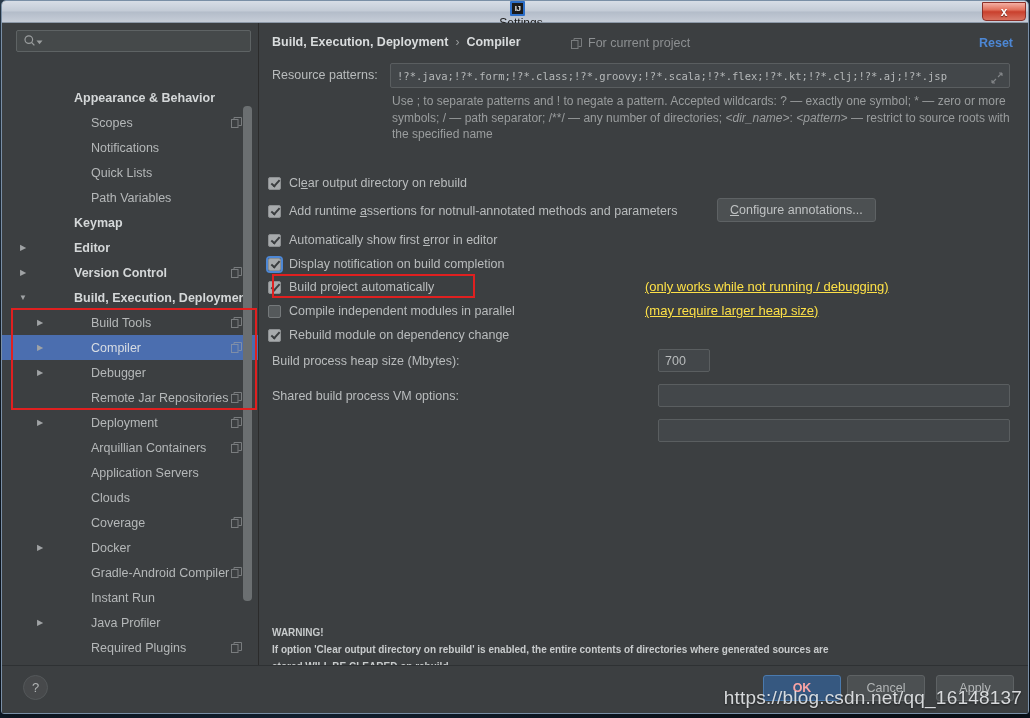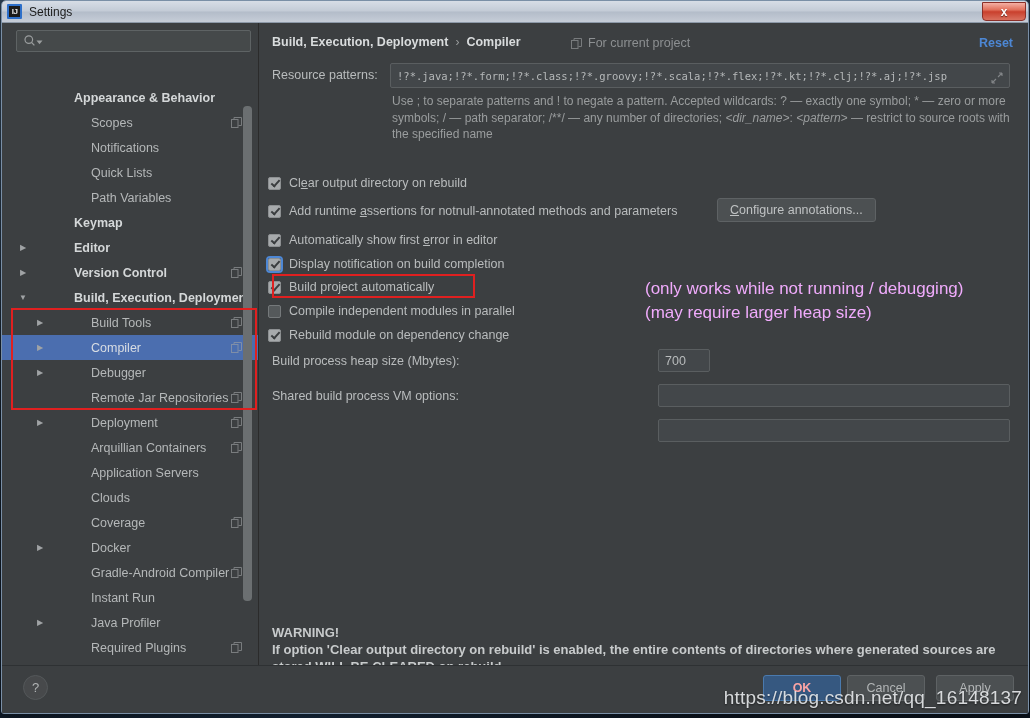--- a/index.html
+++ b/index.html
@@ -44,20 +44,21 @@
   
   #titlebar {
     position: relative;
     height: 22px;
     background: linear-gradient(180deg, #d7dde6 0%, #c3cbd6 48%, #b3bcc9 52%, #c6cdd8 100%);
     border-bottom: 1px solid #8d99a8;
     display: flex;
     align-items: center;
     padding-left: 5px;
     box-sizing: border-box;
+    flex-direction: column;
   }
   .ij-logo {
     width: 15px; height: 15px;
     background: #1a1a1a;
     border: 2px solid #2d6fc9;
     box-sizing: border-box;
     display: flex; align-items: center; justify-content: center;
     font-size: 8px;
     font-weight: bold;
     color: #e8e8e8;
@@ -280,23 +281,24 @@
   .cb.focused { outline: 2px solid #4d87d4; outline-offset: 0px; }
   .cb-label {
     margin-left: 8px;
     font-size: 12.5px;
     color: #b9bcbd;
     white-space: nowrap;
   }
   .cb-label u { text-decoration: underline; }
   .hint {
     position: absolute;
-    font-size: 17px;
-    color: #f0abfc;
+    font-size: 13px;
+    color: #fde047;
     white-space: nowrap;
+    text-decoration: underline;
   }
 
   #configure-annotations {
     position: absolute;
     left: 458px; top: 175px;
     height: 24px;
     padding: 0 12px;
     display: flex; align-items: center;
     background: #4c5052;
     border: 1px solid #5e6264;
@@ -318,21 +320,21 @@
     display: flex; align-items: center;
     padding-left: 6px;
     color: #b9bcbd;
     font-size: 12.5px;
   }
 
   #warn-block {
     position: absolute;
     left: 13px; top: 601px;
     width: 735px;
-    font-size: 13px;
+    font-size: 10px;
     font-weight: bold;
     line-height: 17px;
     color: #c8cbcc;
   }
 
   
   #footer {
     position: absolute;
     left: 0; right: 0; bottom: 0;
     height: 48px;

